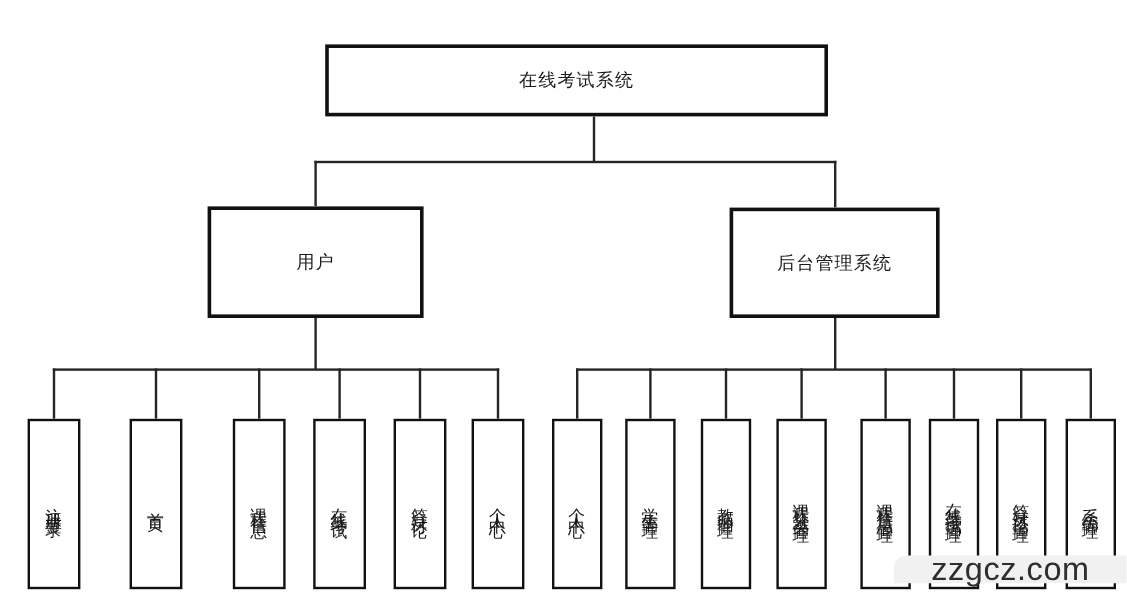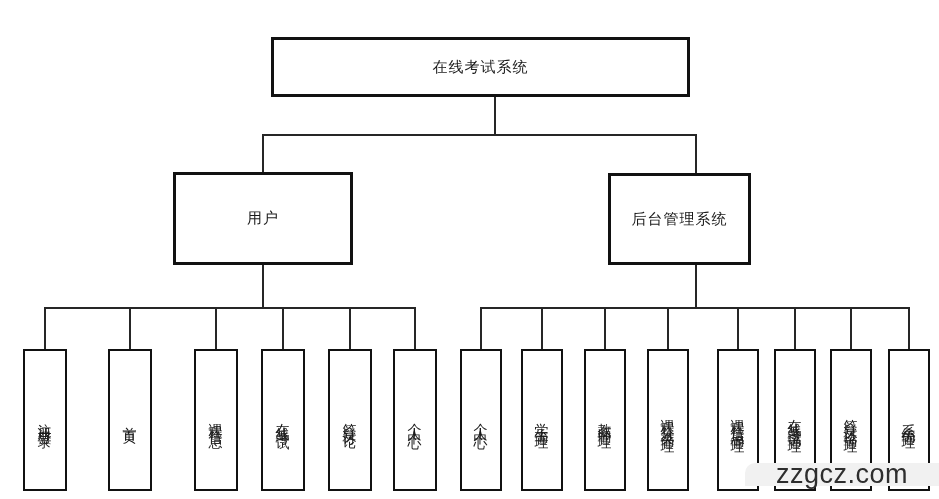--- a/index.html
+++ b/index.html
@@ -99,21 +99,21 @@
   <div class="line v" style="left:850px; top:307px; height:42px;"></div>
   <div class="line v" style="left:908px; top:307px; height:42px;"></div>
 
   <div class="node" style="left:271px; top:37px; width:419px; height:60px;">
     <span>在线考试系统</span>
   </div>
 
   <div class="node" style="left:173px; top:172px; width:180px; height:93px;">
     <span>用户</span>
   </div>
-  <div class="node" style="left:608px; top:173px; width:143px; height:92px;">
+  <div class="node" style="left:608px; top:173px; width:175px; height:92px;">
     <span>后台管理系统</span>
   </div>
 
   <div class="leaf w44" style="left:23px;">
     <span class="vtext">注册登录</span>
   </div>
   <div class="leaf w44" style="left:108px;">
     <span class="vtext">首页</span>
   </div>
   <div class="leaf w44" style="left:194px;">

